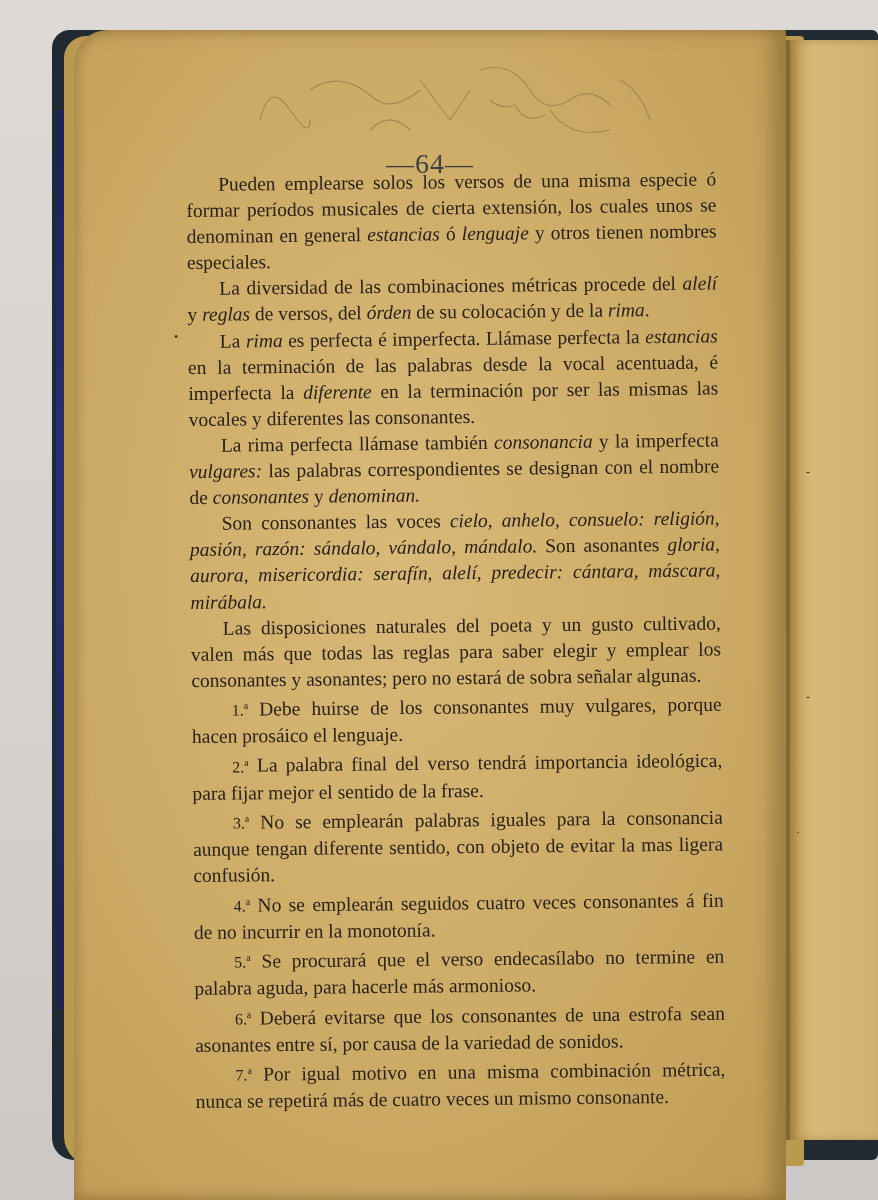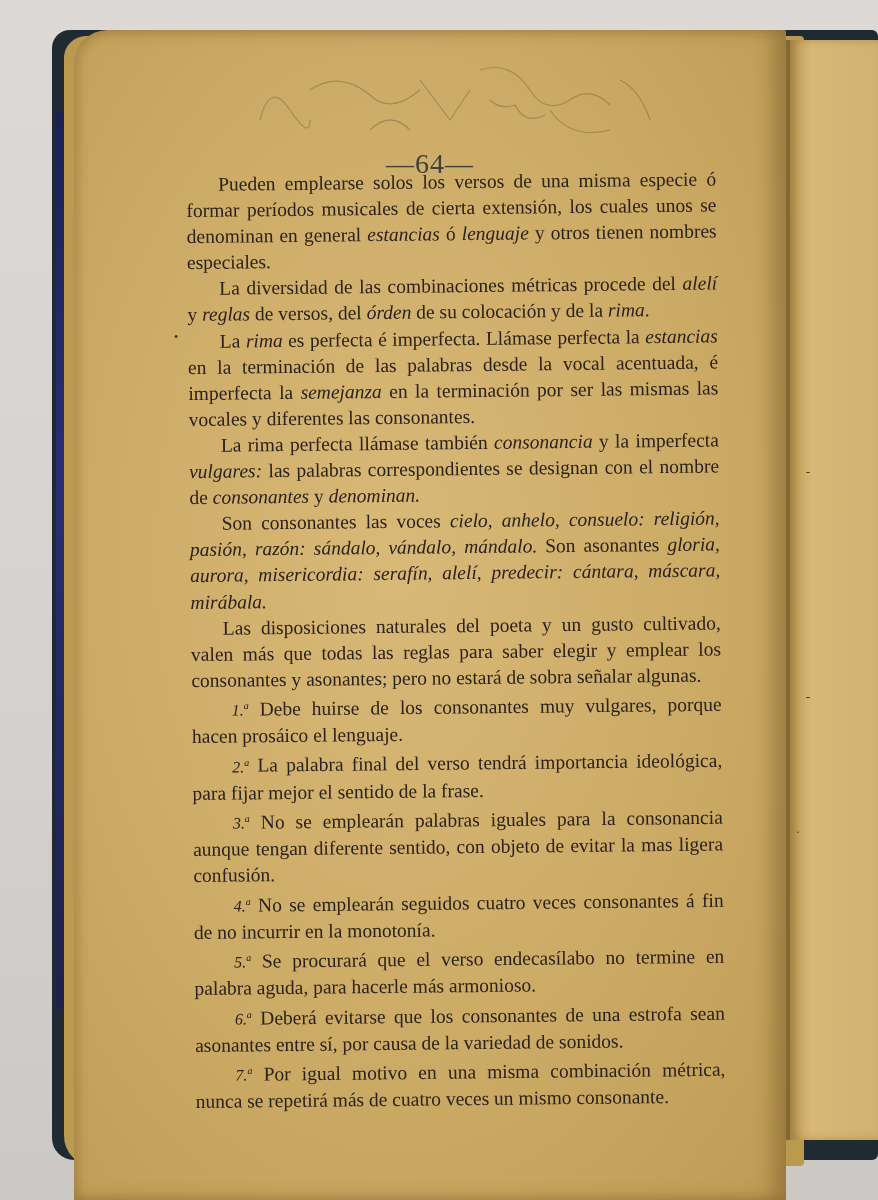--- a/index.html
+++ b/index.html
@@ -50,21 +50,21 @@
   }
   .page-number-wrap { position: absolute; left: 74px; top: 0; width: 712px; height: 1200px; }
   .text-block {
     position: absolute; left: 186px; top: 172px; width: 530px;
     color: #2a2119; font-size: 19.5px; line-height: 26.1px;
     text-align: justify; transform: rotate(-0.6deg); transform-origin: left top;
   }
   .text-block p { margin: 0; text-indent: 32px; }
   .text-block i { font-style: italic; }
   .rule { text-indent: 40px !important; }
-  .ord { font-size: 16px; font-style: italic; }
+  .ord { font-size: 16px; }
   .ord sup { font-size: 10px; }
   .margin-mark {
     position: absolute; color: #3a2e20; font-size: 12px;
   }
 </style>
 </head>
 <body>
 
 <div class="backdrop"></div>
 <div class="cover"></div>
@@ -87,21 +87,21 @@
   </g>
 </svg>
 
 <div class="page-number-wrap">
   <div class="page-number">—64—</div>
 </div>
 
 <div class="text-block" id="text-block">
     <p><span>Pueden emplearse solos los versos de una misma especie ó formar períodos musicales de cierta extensión, los cuales unos se denominan en general </span><i>estancias</i><span> ó </span><i>lenguaje</i><span> y otros tienen nombres especiales.</span></p>
     <p><span>La diversidad de las combinaciones métricas procede del </span><i>alelí</i><span> y </span><i>reglas</i><span> de versos, del </span><i>órden</i><span> de su colocación y de la </span><i>rima</i><span>.</span></p>
-    <p><span>La </span><i>rima</i><span> es perfecta é imperfecta. Llámase perfecta la </span><i>estancias</i><span> en la terminación de las palabras desde la vocal acentuada, é imperfecta la </span><i>semejanza</i><span> en la terminación por ser las mismas las vocales y diferentes las consonantes.</span></p>
+    <p><span>La </span><i>rima</i><span> es perfecta é imperfecta. Llámase perfecta la </span><i>estancias</i><span> en la terminación de las palabras desde la vocal acentuada, é imperfecta la </span><i>diferente</i><span> en la terminación por ser las mismas las vocales y diferentes las consonantes.</span></p>
     <p><span>La rima perfecta llámase también </span><i>consonancia</i><span> y la imperfecta </span><i>vulgares:</i><span> las palabras correspondientes se designan con el nombre de </span><i>consonantes</i><span> y </span><i>denominan.</i></p>
     <p><span>Son consonantes las voces </span><i>cielo, anhelo, consuelo: religión, pasión, razón: sándalo, vándalo, mándalo.</i><span> Son asonantes </span><i>gloria, aurora, misericordia: serafín, alelí, predecir: cántara, máscara, mirábala.</i></p>
     <p><span>Las disposiciones naturales del poeta y un gusto cultivado, valen más que todas las reglas para saber elegir y emplear los consonantes y asonantes; pero no estará de sobra señalar algunas.</span></p>
     <p class="rule"><span class="ord">1.<sup>a</sup></span><span> Debe huirse de los consonantes muy vulgares, porque hacen prosáico el lenguaje.</span></p>
     <p class="rule"><span class="ord">2.<sup>a</sup></span><span> La palabra final del verso tendrá importancia ideológica, para fijar mejor el sentido de la frase.</span></p>
     <p class="rule"><span class="ord">3.<sup>a</sup></span><span> No se emplearán palabras iguales para la consonancia aunque tengan diferente sentido, con objeto de evitar la mas ligera confusión.</span></p>
     <p class="rule"><span class="ord">4.<sup>a</sup></span><span> No se emplearán seguidos cuatro veces consonantes á fin de no incurrir en la monotonía.</span></p>
     <p class="rule"><span class="ord">5.<sup>a</sup></span><span> Se procurará que el verso endecasílabo no termine en palabra aguda, para hacerle más armonioso.</span></p>
     <p class="rule"><span class="ord">6.<sup>a</sup></span><span> Deberá evitarse que los consonantes de una estrofa sean asonantes entre sí, por causa de la variedad de sonidos.</span></p>
     <p class="rule"><span class="ord">7.<sup>a</sup></span><span> Por igual motivo en una misma combinación métrica, nunca se repetirá más de cuatro veces un mismo consonante.</span></p>

